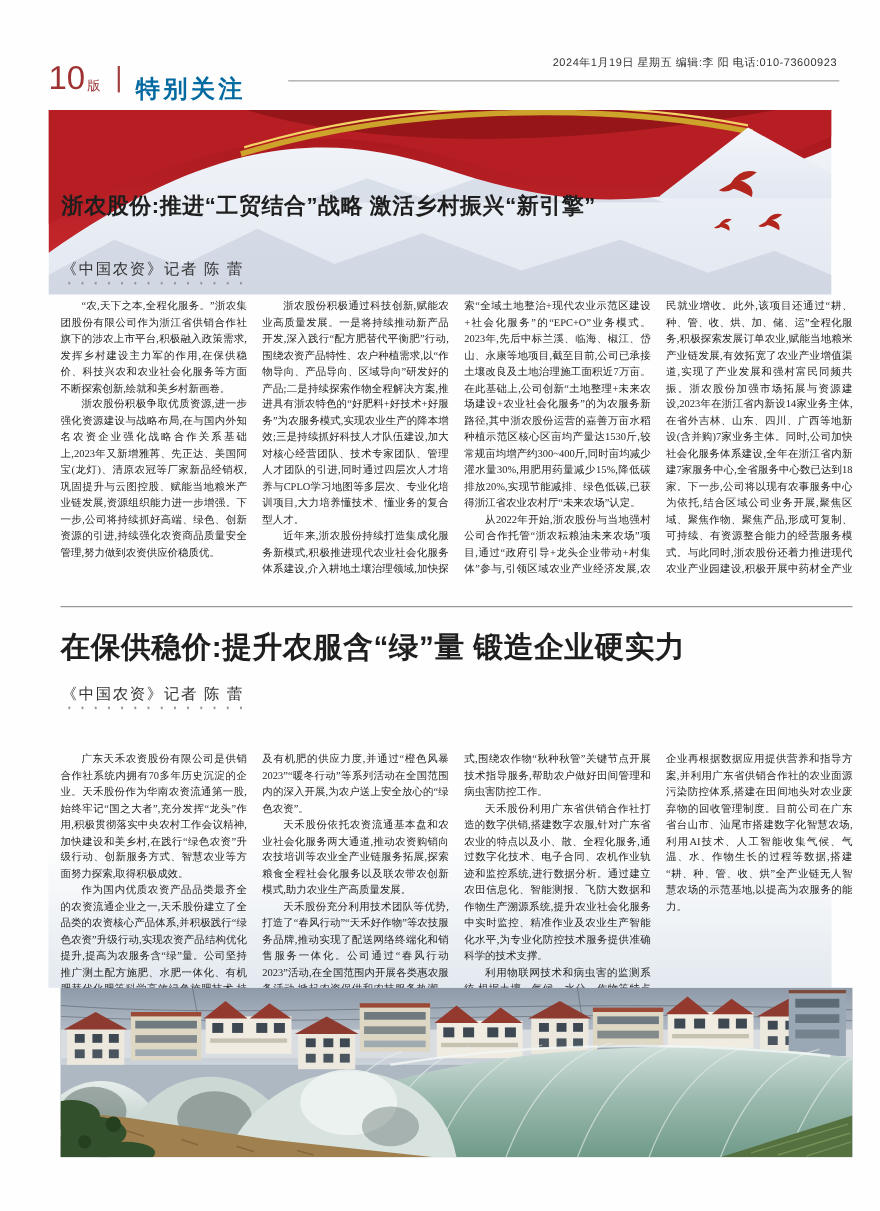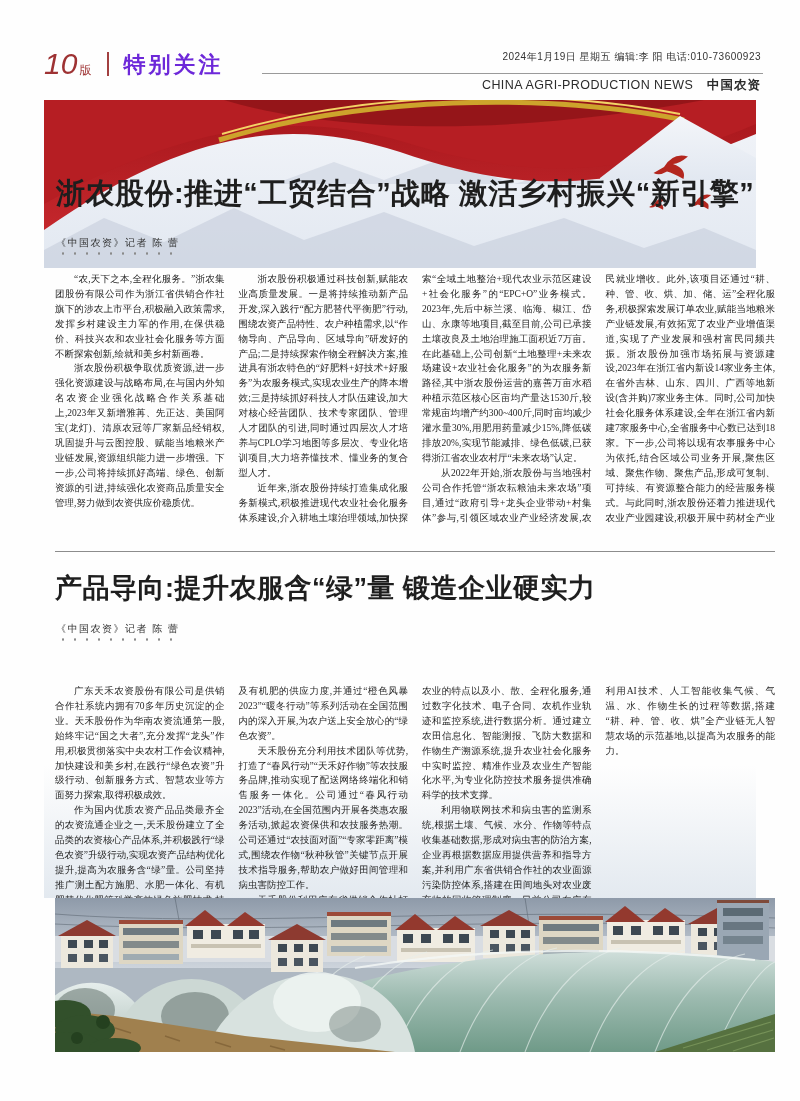--- a/index.html
+++ b/index.html
@@ -2,35 +2,35 @@
 <html lang="zh"><head>
 <meta charset="utf-8">
 <style>
   html,body{margin:0;padding:0;background:#ffffff;}
   .page{position:relative;width:800px;height:1101px;background:#fefefe;overflow:hidden;
         font-family:"Liberation Serif","DejaVu Serif",serif;color:#222;}
 
   
   .masthead{position:absolute;top:44px;left:44px;right:37px;height:48px;}
   .mast-left{position:absolute;left:0;top:4px;display:flex;align-items:center;}
-  .page-num{font-family:"Liberation Sans",sans-serif;font-size:30px;color:#9e3233;font-weight:400;line-height:1;font-style:italic;}
+  .page-num{font-family:"Liberation Sans",sans-serif;font-size:30px;color:#9e3233;font-weight:400;line-height:1;}
   .page-num-label{font-family:"Liberation Sans",sans-serif;font-size:12px;color:#9e3233;margin:12px 0 0 2px;}
   .mast-bar{display:inline-block;width:2px;height:24px;background:#a24040;margin:0 14px 0 16px;}
-  .section-title{font-family:"Liberation Sans",sans-serif;font-size:22px;font-weight:700;color:#6d28d9;letter-spacing:3px;margin-top:2px;}
+  .section-title{font-family:"Liberation Sans",sans-serif;font-size:22px;font-weight:700;color:#0369a1;letter-spacing:3px;margin-top:18px;}
   .mast-rule{position:absolute;left:218px;right:0;top:29px;height:1px;background:#9a9a9a;}
   .date-line{position:absolute;right:2px;top:6px;font-family:"Liberation Sans",sans-serif;font-size:10px;color:#333;letter-spacing:.5px;}
   .mast-en{position:absolute;right:2px;top:33px;font-family:"Liberation Sans",sans-serif;font-size:12.5px;color:#2b2b2b;letter-spacing:.4px;}
   .mast-cn{font-weight:700;margin-left:10px;letter-spacing:1px;}
 
   
   .banner{position:absolute;top:100px;left:44px;width:712px;height:168px;overflow:hidden;}
   .banner svg{position:absolute;inset:0;}
   .headline1{position:absolute;left:12px;top:74px;margin:0;font-family:"Liberation Sans",sans-serif;
-             font-size:29px;font-weight:700;color:#1e1e1e;letter-spacing:.5px;white-space:nowrap;}
-  .byline{font-family:"Liberation Sans",sans-serif;font-size:10px;color:#333;letter-spacing:1.5px;
+             font-size:20px;font-weight:700;color:#1e1e1e;letter-spacing:.5px;white-space:nowrap;}
+  .byline{font-family:"Liberation Sans",sans-serif;font-size:14px;color:#333;letter-spacing:1.5px;
           padding-bottom:5px;display:inline-block;
           background-image:radial-gradient(circle,#8a8a8a 1px,rgba(0,0,0,0) 1.3px);
           background-size:12px 3px;background-repeat:repeat-x;background-position:1px bottom;}
   .byline1{position:absolute;left:12px;top:136px;}
 
   
   .body-cols{position:absolute;left:55px;width:720px;column-count:4;column-gap:14px;column-fill:auto;
              overflow:hidden;text-align:justify;font-size:9.5px;line-height:14.9px;color:#1f1f1f;}
   .body1{top:272px;height:268px;}
   .body2{top:648px;height:247px;margin-top:36px;}
@@ -56,24 +56,20 @@
 
   <header class="masthead">
     <div class="mast-left">
       <span class="page-num">10</span>
       <span class="page-num-label">版</span>
       <span class="mast-bar"></span>
       <span class="section-title">特别关注</span>
     </div>
     <div class="mast-rule"></div>
     <div class="date-line">2024年1月19日  星期五  编辑:李 阳  电话:010-73600923</div>
-    <div class="mast-en">
-      <span>CHINA AGRI-PRODUCTION NEWS</span>
-      <span class="mast-cn">中国农资</span>
-    </div>
   </header>
 
   <div class="banner">
     <svg width="712" height="168" viewBox="0 0 712 168">
       <defs>
         <linearGradient id="skyG" x1="0" y1="0" x2="0" y2="1">
           <stop offset="0" stop-color="#f3f5f9"></stop>
             <stop offset="1" stop-color="#e2e8f1"></stop>
         </linearGradient>
         <linearGradient id="redG" x1="0" y1="0" x2="0" y2="1">
@@ -108,26 +104,27 @@
   <div class="body-cols body1">
       <p>“农,天下之本,全程化服务。”浙农集团股份有限公司作为浙江省供销合作社旗下的涉农上市平台,积极融入政策需求,发挥乡村建设主力军的作用,在保供稳价、科技兴农和农业社会化服务等方面不断探索创新,绘就和美乡村新画卷。</p>
       <p>浙农股份积极争取优质资源,进一步强化资源建设与战略布局,在与国内外知名农资企业强化战略合作关系基础上,2023年又新增雅苒、先正达、美国阿宝(龙灯)、清原农冠等厂家新品经销权,巩固提升与云图控股、赋能当地粮米产业链发展,资源组织能力进一步增强。下一步,公司将持续抓好高端、绿色、创新资源的引进,持续强化农资商品质量安全管理,努力做到农资供应价稳质优。</p>
       <p>浙农股份积极通过科技创新,赋能农业高质量发展。一是将持续推动新产品开发,深入践行“配方肥替代平衡肥”行动,围绕农资产品特性、农户种植需求,以“作物导向、产品导向、区域导向”研发好的产品;二是持续探索作物全程解决方案,推进具有浙农特色的“好肥料+好技术+好服务”为农服务模式,实现农业生产的降本增效;三是持续抓好科技人才队伍建设,加大对核心经营团队、技术专家团队、管理人才团队的引进,同时通过四层次人才培养与CPLO学习地图等多层次、专业化培训项目,大力培养懂技术、懂业务的复合型人才。</p>
       <p>近年来,浙农股份持续打造集成化服务新模式,积极推进现代农业社会化服务体系建设,介入耕地土壤治理领域,加快探索“全域土地整治+现代农业示范区建设+社会化服务”的“EPC+O”业务模式。2023年,先后中标兰溪、临海、椒江、岱山、永康等地项目,截至目前,公司已承接土壤改良及土地治理施工面积近7万亩。在此基础上,公司创新“土地整理+未来农场建设+农业社会化服务”的为农服务新路径,其中浙农股份运营的嘉善万亩水稻种植示范区核心区亩均产量达1530斤,较常规亩均增产约300~400斤,同时亩均减少灌水量30%,用肥用药量减少15%,降低碳排放20%,实现节能减排、绿色低碳,已获得浙江省农业农村厅“未来农场”认定。</p>
       <p>从2022年开始,浙农股份与当地强村公司合作托管“浙农耘粮油未来农场”项目,通过“政府引导+龙头企业带动+村集体”参与,引领区域农业产业经济发展,农民就业增收。此外,该项目还通过“耕、种、管、收、烘、加、储、运”全程化服务,积极探索发展订单农业,赋能当地粮米产业链发展,有效拓宽了农业产业增值渠道,实现了产业发展和强村富民同频共振。浙农股份加强市场拓展与资源建设,2023年在浙江省内新设14家业务主体,在省外吉林、山东、四川、广西等地新设(含并购)7家业务主体。同时,公司加快社会化服务体系建设,全年在浙江省内新建7家服务中心,全省服务中心数已达到18家。下一步,公司将以现有农事服务中心为依托,结合区域公司业务开展,聚焦区域、聚焦作物、聚焦产品,形成可复制、可持续、有资源整合能力的经营服务模式。与此同时,浙农股份还着力推进现代农业产业园建设,积极开展中药材全产业链模式探索,同时发展订单农业,带动药农持续增产增收,助力产业振兴、共同富裕。</p>
     </div>
 
   <div class="article-rule"></div>
 
-  <h2 class="headline2">产品导向:提升农服含“绿”量  锻造企业硬实力</h2>
+  <h2 class="headline2">在保供稳价:提升农服含“绿”量  锻造企业硬实力</h2>
   <div class="byline byline2">《中国农资》记者  陈  蕾</div>
   <div class="lower-tint"></div>
   <div class="body-cols body2">
       <p>广东天禾农资股份有限公司是供销合作社系统内拥有70多年历史沉淀的企业。天禾股份作为华南农资流通第一股,始终牢记“国之大者”,充分发挥“龙头”作用,积极贯彻落实中央农村工作会议精神,加快建设和美乡村,在践行“绿色农资”升级行动、创新服务方式、智慧农业等方面努力探索,取得积极成效。</p>
       <p>作为国内优质农资产品品类最齐全的农资流通企业之一,天禾股份建立了全品类的农资核心产品体系,并积极践行“绿色农资”升级行动,实现农资产品结构优化提升,提高为农服务含“绿”量。公司坚持推广测土配方施肥、水肥一体化、有机肥替代化肥等科学高效绿色施肥技术,持续加大水溶肥等特种肥料、新型肥料,以及有机肥的供应力度,并通过“橙色风暴2023”“暖冬行动”等系列活动在全国范围内的深入开展,为农户送上安全放心的“绿色农资”。</p>
+      <p>天禾股份依托农资流通基本盘和农业社会化服务两大通道,推动农资购销向农技培训等农业全产业链服务拓展,探索粮食全程社会化服务以及联农带农创新模式,助力农业生产高质量发展。</p>
       <p>天禾股份充分利用技术团队等优势,打造了“春风行动”“天禾好作物”等农技服务品牌,推动实现了配送网络终端化和销售服务一体化。公司通过“春风行动2023”活动,在全国范围内开展各类惠农服务活动,掀起农资保供和农技服务热潮。公司还通过“农技面对面”“专家零距离”模式,围绕农作物“秋种秋管”关键节点开展技术指导服务,帮助农户做好田间管理和病虫害防控工作。</p>
       <p>天禾股份利用广东省供销合作社打造的数字供销,搭建数字农服,针对广东省农业的特点以及小、散、全程化服务,通过数字化技术、电子合同、农机作业轨迹和监控系统,进行数据分析。通过建立农田信息化、智能测报、飞防大数据和作物生产溯源系统,提升农业社会化服务中实时监控、精准作业及农业生产智能化水平,为专业化防控技术服务提供准确科学的技术支撑。</p>
       <p>利用物联网技术和病虫害的监测系统,根据土壤、气候、水分、作物等特点收集基础数据,形成对病虫害的防治方案,企业再根据数据应用提供营养和指导方案,并利用广东省供销合作社的农业面源污染防控体系,搭建在田间地头对农业废弃物的回收管理制度。目前公司在广东省台山市、汕尾市搭建数字化智慧农场,利用AI技术、人工智能收集气候、气温、水、作物生长的过程等数据,搭建“耕、种、管、收、烘”全产业链无人智慧农场的示范基地,以提高为农服务的能力。</p>
     </div>
 
   <div class="photo">
     <svg width="720" height="154" viewBox="0 0 720 154">
       <defs>
         <linearGradient id="pSky" x1="0" y1="0" x2="0" y2="1">
           <stop offset="0" stop-color="#8e9aa9"></stop>

